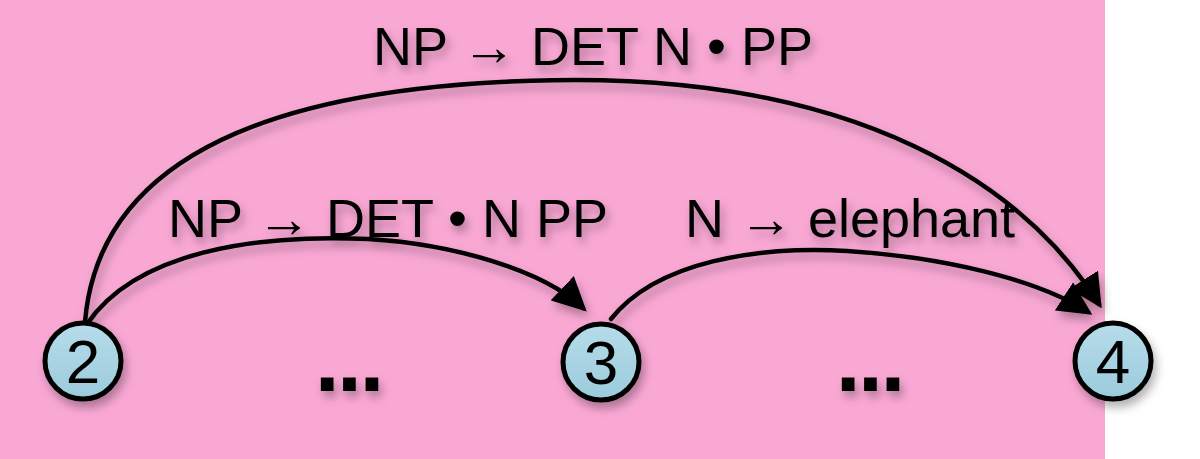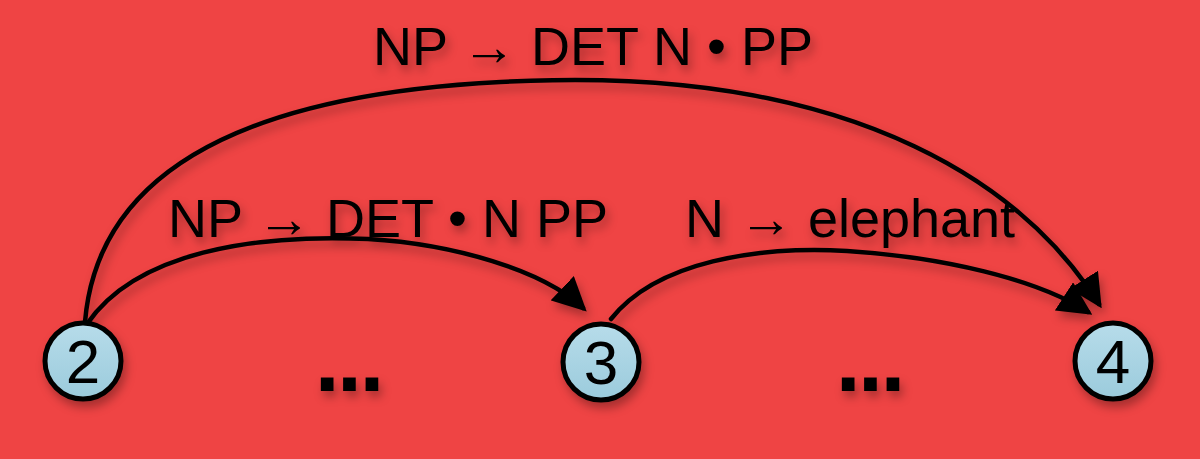--- a/index.html
+++ b/index.html
@@ -6,23 +6,23 @@
     margin: 0;
     padding: 0;
     width: 1200px;
     height: 459px;
     background: #ffffff;
     overflow: hidden;
     font-family: "Liberation Sans", sans-serif;
   }
   .stage {
     position: relative;
-    width: 1200px;
+    width: 1105px;
     height: 459px;
-    background: #ef4444;
+    background: #f9a8d4;
   }
   svg.diagram {
     display: block;
     filter: drop-shadow(3px 6px 5px rgba(0,0,0,0.30));
   }
   .edge-arc {
     fill: none;
     stroke: #000000;
     stroke-width: 4.5;
     stroke-linecap: round;

